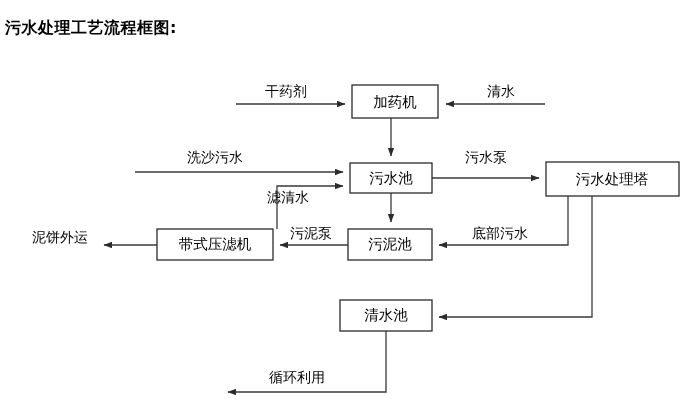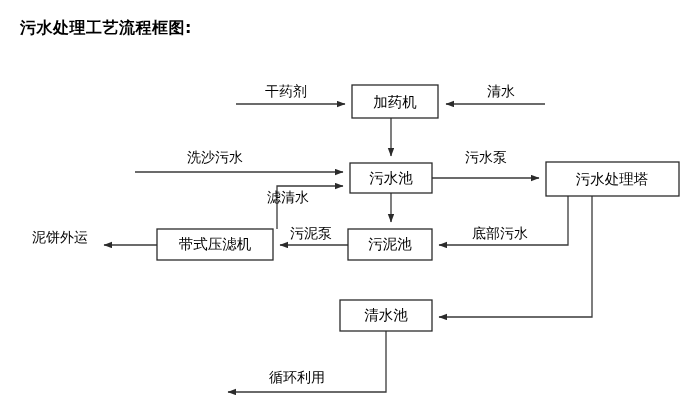--- a/index.html
+++ b/index.html
@@ -9,21 +9,21 @@
   }
   body {
     width: 700px;
     height: 420px;
     position: relative;
     font-family: "DejaVu Sans", "Liberation Sans", sans-serif;
     overflow: hidden;
   }
   #page-title {
     position: absolute;
-    left: 20px;
+    left: 5px;
     top: 18px;
     font-size: 16px;
     font-weight: bold;
     color: #000000;
     letter-spacing: 0.5px;
     white-space: nowrap;
   }
   #flow-svg {
     position: absolute;
     left: 0;

